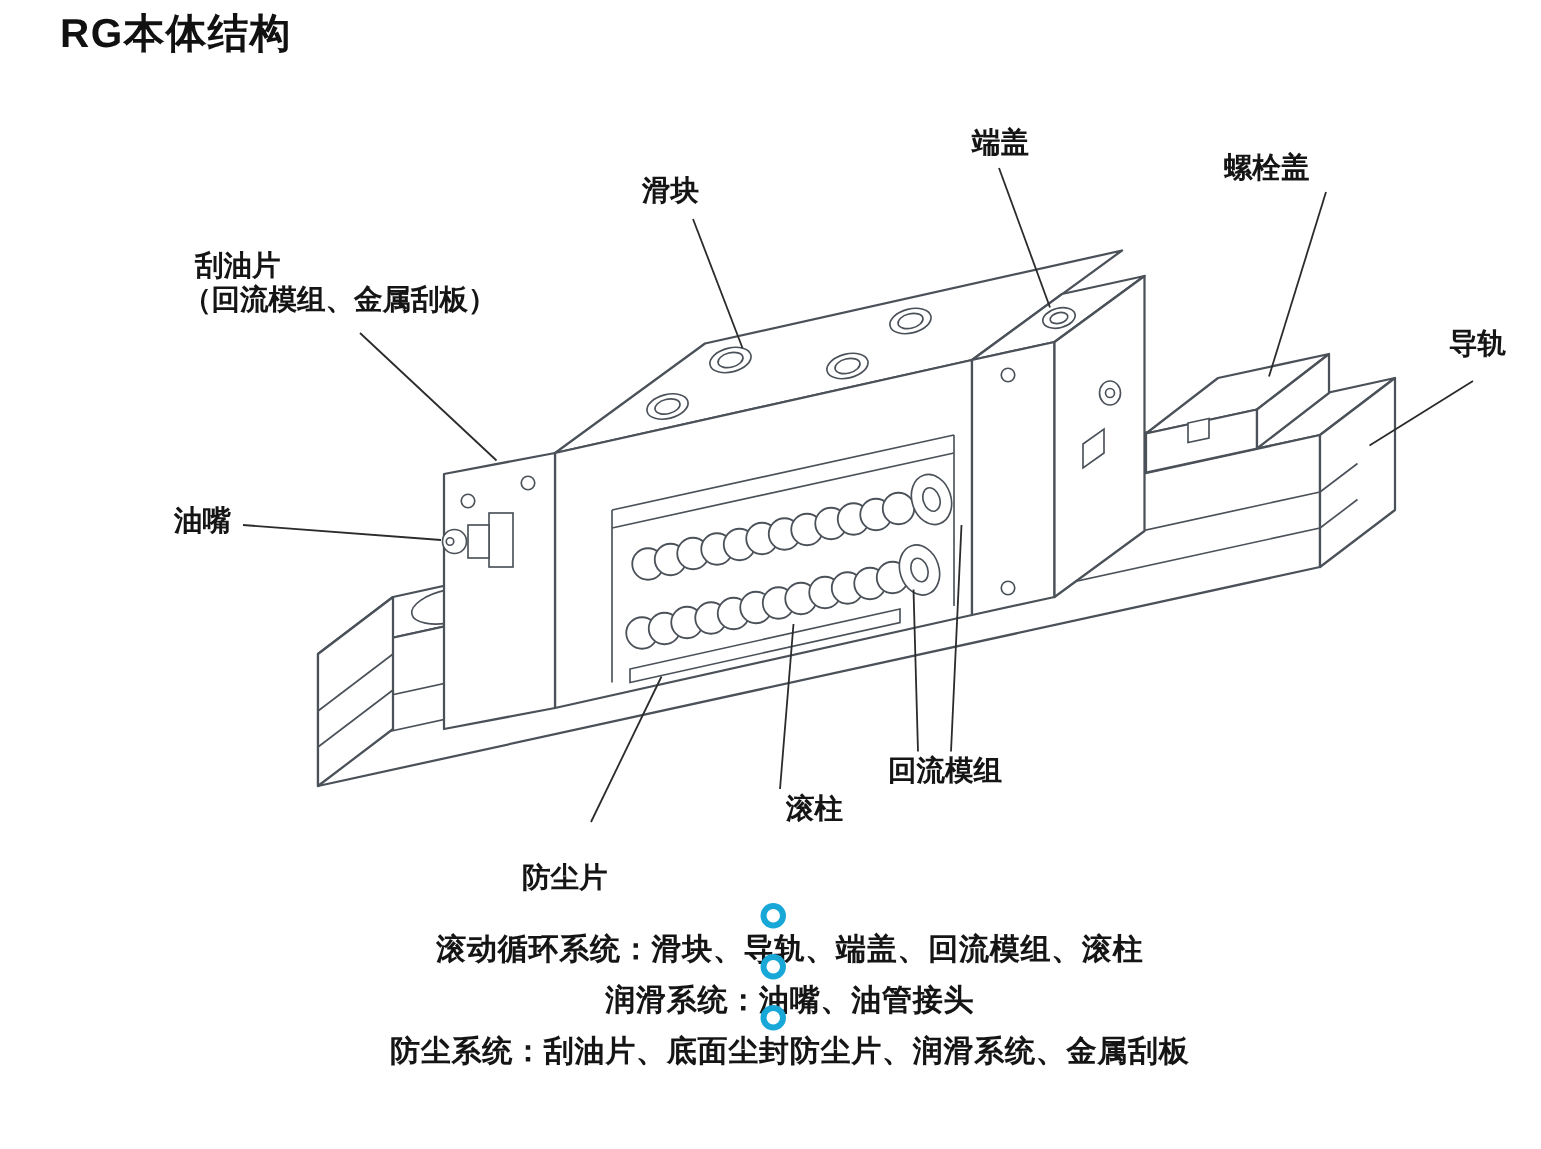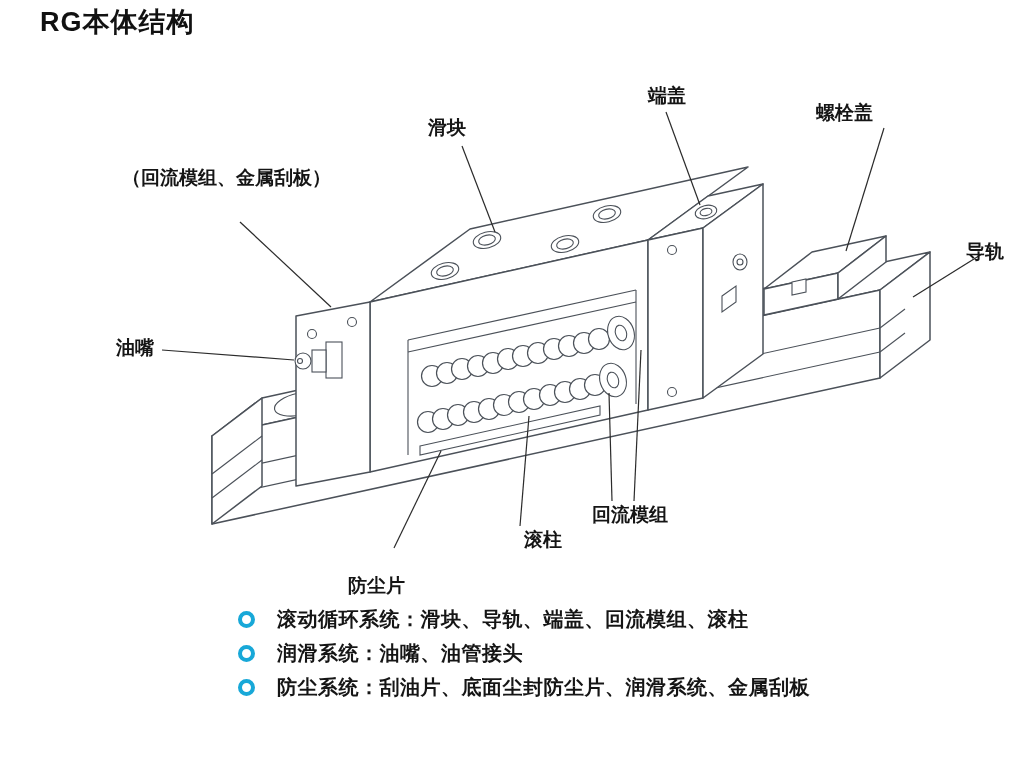--- a/index.html
+++ b/index.html
@@ -19,21 +19,21 @@
   .detf{fill:#ffffff;stroke:#4b5159;stroke-width:1.1;}
   .rl{fill:#ffffff;stroke:#4b5159;stroke-width:1.2;}
   .leader{stroke:#2b2b2b;stroke-width:1.2;fill:none;}
   .dlabel{
     position:absolute;font-size:19px;font-weight:700;color:#151515;
     white-space:nowrap;line-height:1.22;
   }
   .legend{
     position:absolute;left:238px;top:602px;
   }
-  .legend-row{display:flex;align-items:center;height:34px;}
+  .legend-row{display:flex;align-items:center;height:34px;flex-direction:column;}
   .ring{
     width:9px;height:9px;border:4px solid #18a8d8;border-radius:50%;
     background:#fff;flex:0 0 auto;
   }
   .legend-text{
     margin-left:22px;font-size:20px;font-weight:700;color:#151515;
     white-space:nowrap;letter-spacing:0.5px;
   }
 </style>
 </head>
@@ -155,22 +155,23 @@
     <line class="leader" x1="394" y1="548" x2="441" y2="451"></line>
     <line class="leader" x1="520" y1="526" x2="529" y2="416"></line>
     <line class="leader" x1="612" y1="501" x2="609" y2="393"></line>
     <line class="leader" x1="634" y1="501" x2="641" y2="350"></line>
   </g>
 </svg>
 
 <div class="dlabel" style="left:428px;top:116px;">滑块</div>
 <div class="dlabel" style="left:648px;top:84px;">端盖</div>
 <div class="dlabel" style="left:816px;top:101px;">螺栓盖</div>
-<div class="dlabel" style="left:966px;top:240px;">导轨</div>
+<div class="dlabel" style="left:966px;top:218px;">导轨</div>
 <div class="dlabel" style="left:130px;top:166px;">
+  <div>刮油片</div>
   <div style="margin-left:-8px;">（回流模组、金属刮板）</div>
 </div>
 <div class="dlabel" style="left:116px;top:336px;">油嘴</div>
 <div class="dlabel" style="left:348px;top:550px;margin-top:24px;">防尘片</div>
 <div class="dlabel" style="left:524px;top:528px;">滚柱</div>
 <div class="dlabel" style="left:592px;top:503px;text-align:right;">回流模组</div>
 
 <div class="legend">
   <div class="legend-row">
     <span class="ring"></span>

